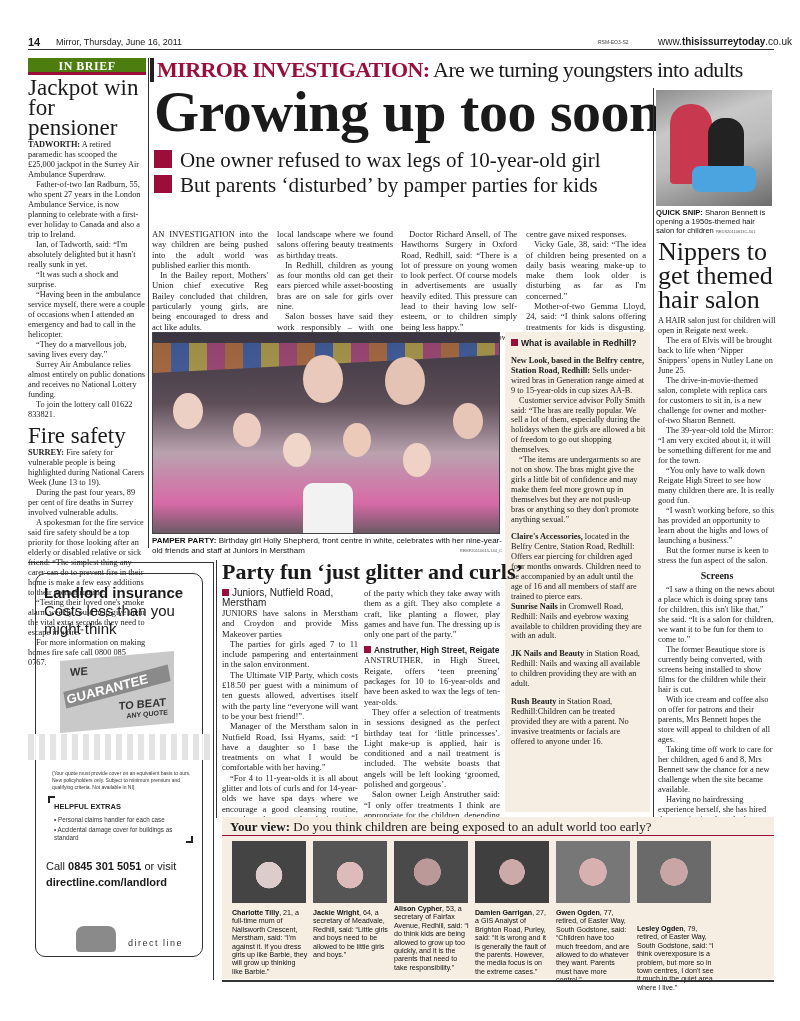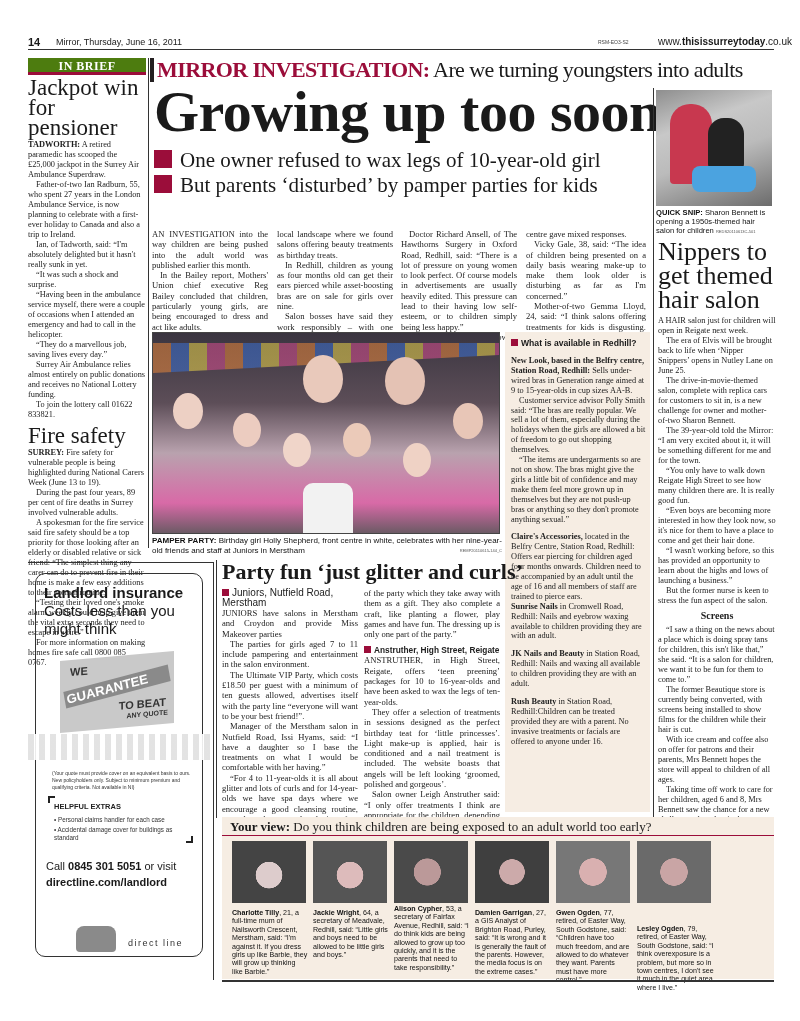--- a/index.html
+++ b/index.html
@@ -130,21 +130,20 @@
 </div>
 
 <div class="abs" style="left:658px;top:240px;width:118px">
   <h2 class="serif" style="font-weight:normal;font-size:26px;line-height:24px;margin-bottom:4px">Nippers to get themed hair salon</h2>
   <div class="body-text" style="font-size:8.3px;line-height:10px">
     <p class="noind">A HAIR salon just for children will open in Reigate next week.</p>
     <p>The era of Elvis will be brought back to life when ‘Nipper Snippers’ opens in Nutley Lane on June 25.</p>
     <p>The drive-in-movie-themed salon, complete with replica cars for customers to sit in, is a new challenge for owner and mother-of-two Sharon Bennett.</p>
     <p>The 39-year-old told the Mirror: “I am very excited about it, it will be something different for me and for the town.</p>
     <p>“You only have to walk down Reigate High Street to see how many children there are. It is really good fun.</p>
-    <p>“Even boys are becoming more interested in how they look now, so it's nice for them to have a place to come and get their hair done.</p>
     <p>“I wasn't working before, so this has provided an opportunity to learn about the highs and lows of launching a business.”</p>
     <p>But the former nurse is keen to stress the fun aspect of the salon.</p>
     <div class="serif" style="text-align:center;font-weight:bold;font-size:10px;margin:5px 0 4px">Screens</div>
     <p>“I saw a thing on the news about a place which is doing spray tans for children, this isn't like that,” she said. “It is a salon for children, we want it to be fun for them to come to.”</p>
     <p>The former Beautique store is currently being converted, with screens being installed to show films for the children while their hair is cut.</p>
     <p>With ice cream and coffee also on offer for patrons and their parents, Mrs Bennett hopes the store will appeal to children of all ages.</p>
     <p>Taking time off work to care for her children, aged 6 and 8, Mrs Bennett saw the chance for a new challenge when the site became available.</p>
     <p>Having no hairdressing experience herself, she has hired three professionals to do the cutting.</p>
     <p>She said: “The idea just came to me.”</p>
   </div>

